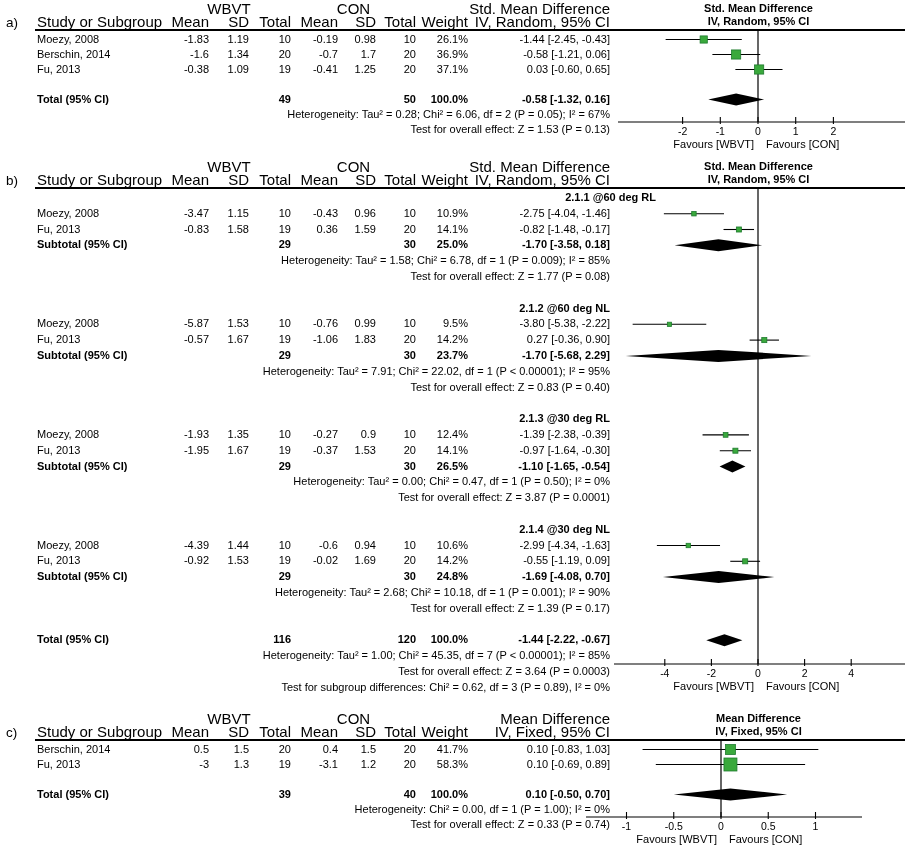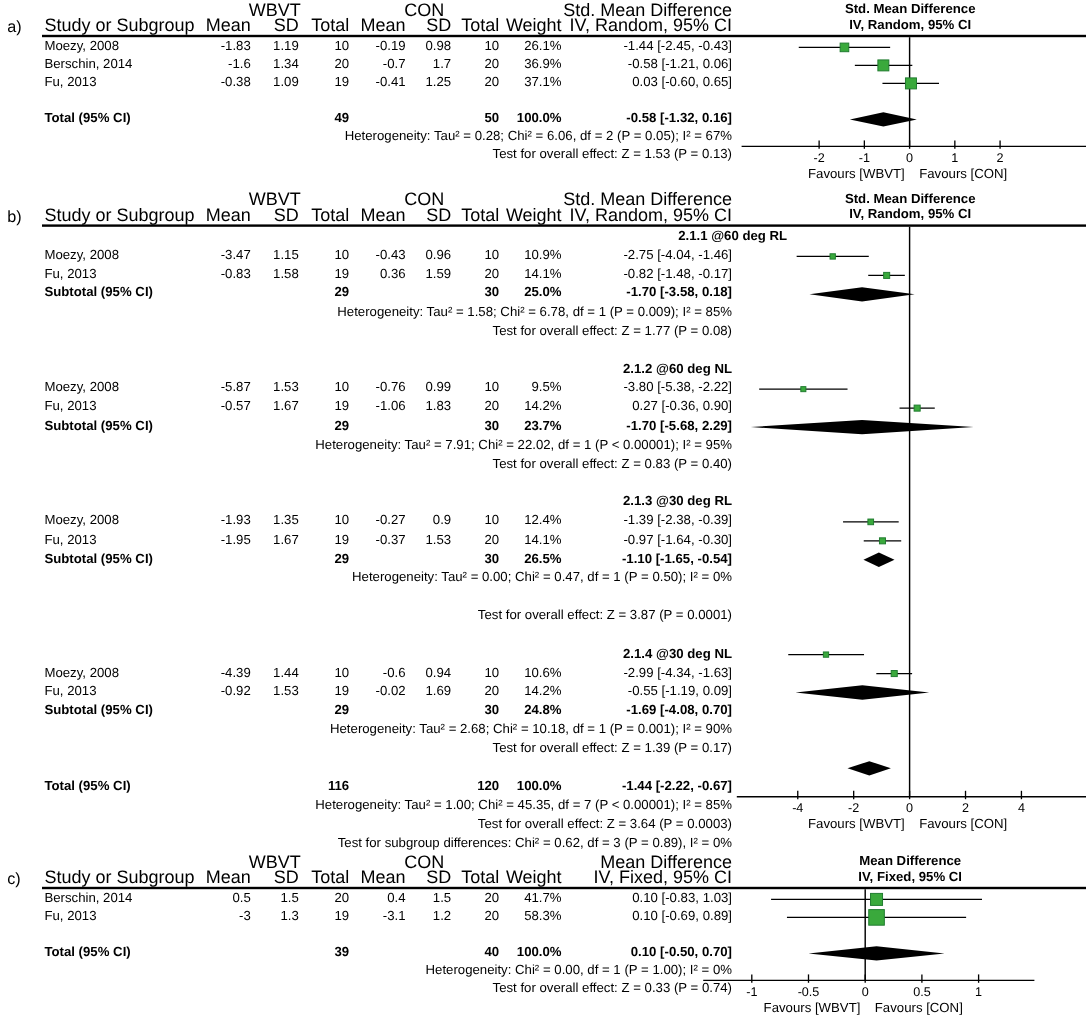--- a/index.html
+++ b/index.html
@@ -269,21 +269,21 @@
           <div class="num">29</div>
           <div class="num"></div>
           <div class="num"></div>
           <div class="num">30</div>
           <div class="num">26.5%</div>
           <div class="num">-1.10 [-1.65, -0.54]</div>
         </div>
         <div class="line cell" style="height: 15.8px; line-height: 15.8px;">
           <div class="span">Heterogeneity: Tau² = 0.00; Chi² = 0.47, df = 1 (P = 0.50); I² = 0%</div>
         </div>
-        <div class="line cell" style="height: 15.8px; line-height: 15.8px; margin-top: 16px;">
+        <div class="line cell" style="height: 15.8px; line-height: 15.8px;">
           <div class="span">Test for overall effect: Z = 3.87 (P = 0.0001)</div>
         </div>
         <div class="line" style="height: 15.8px; line-height: 15.8px;"></div>
         <div class="line cell" style="height: 15.8px; line-height: 15.8px;">
           <div class="span b">2.1.4 @30 deg NL</div>
         </div>
         <div class="line cell" style="height: 15.8px; line-height: 15.8px;">
           <div class="name">Moezy, 2008</div>
           <div class="num">-4.39</div>
           <div class="num">1.44</div>

